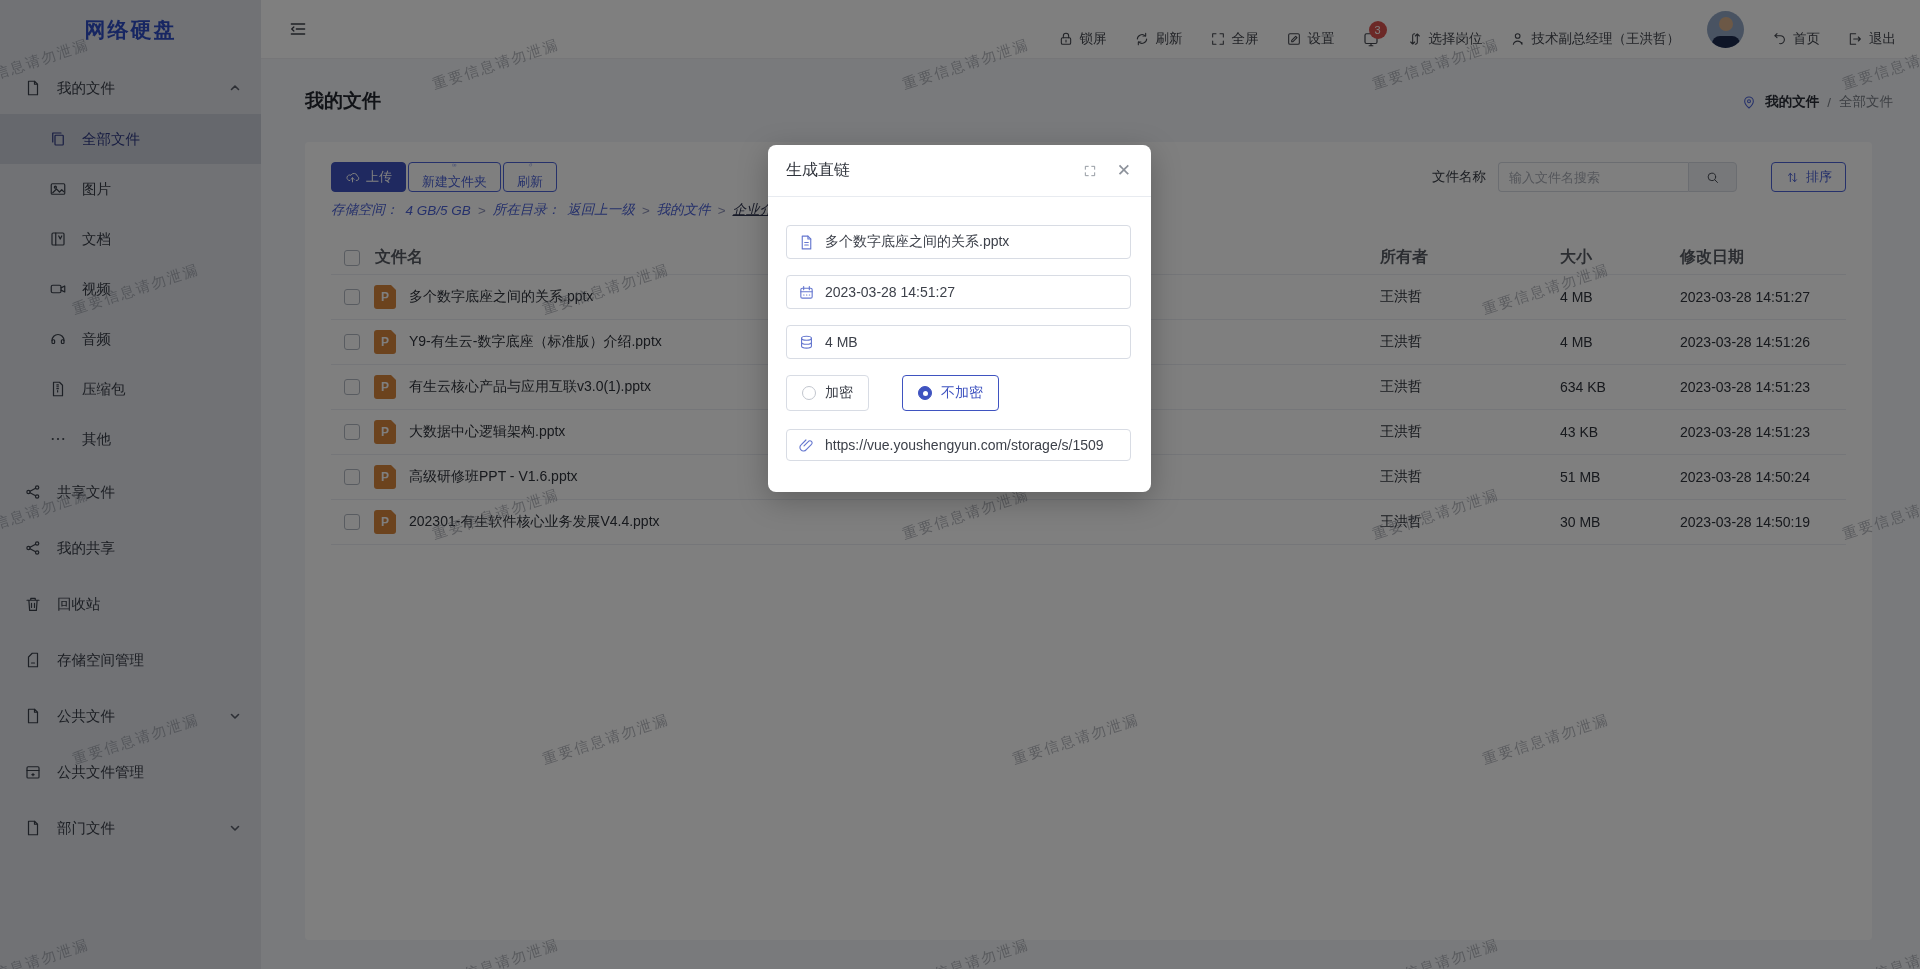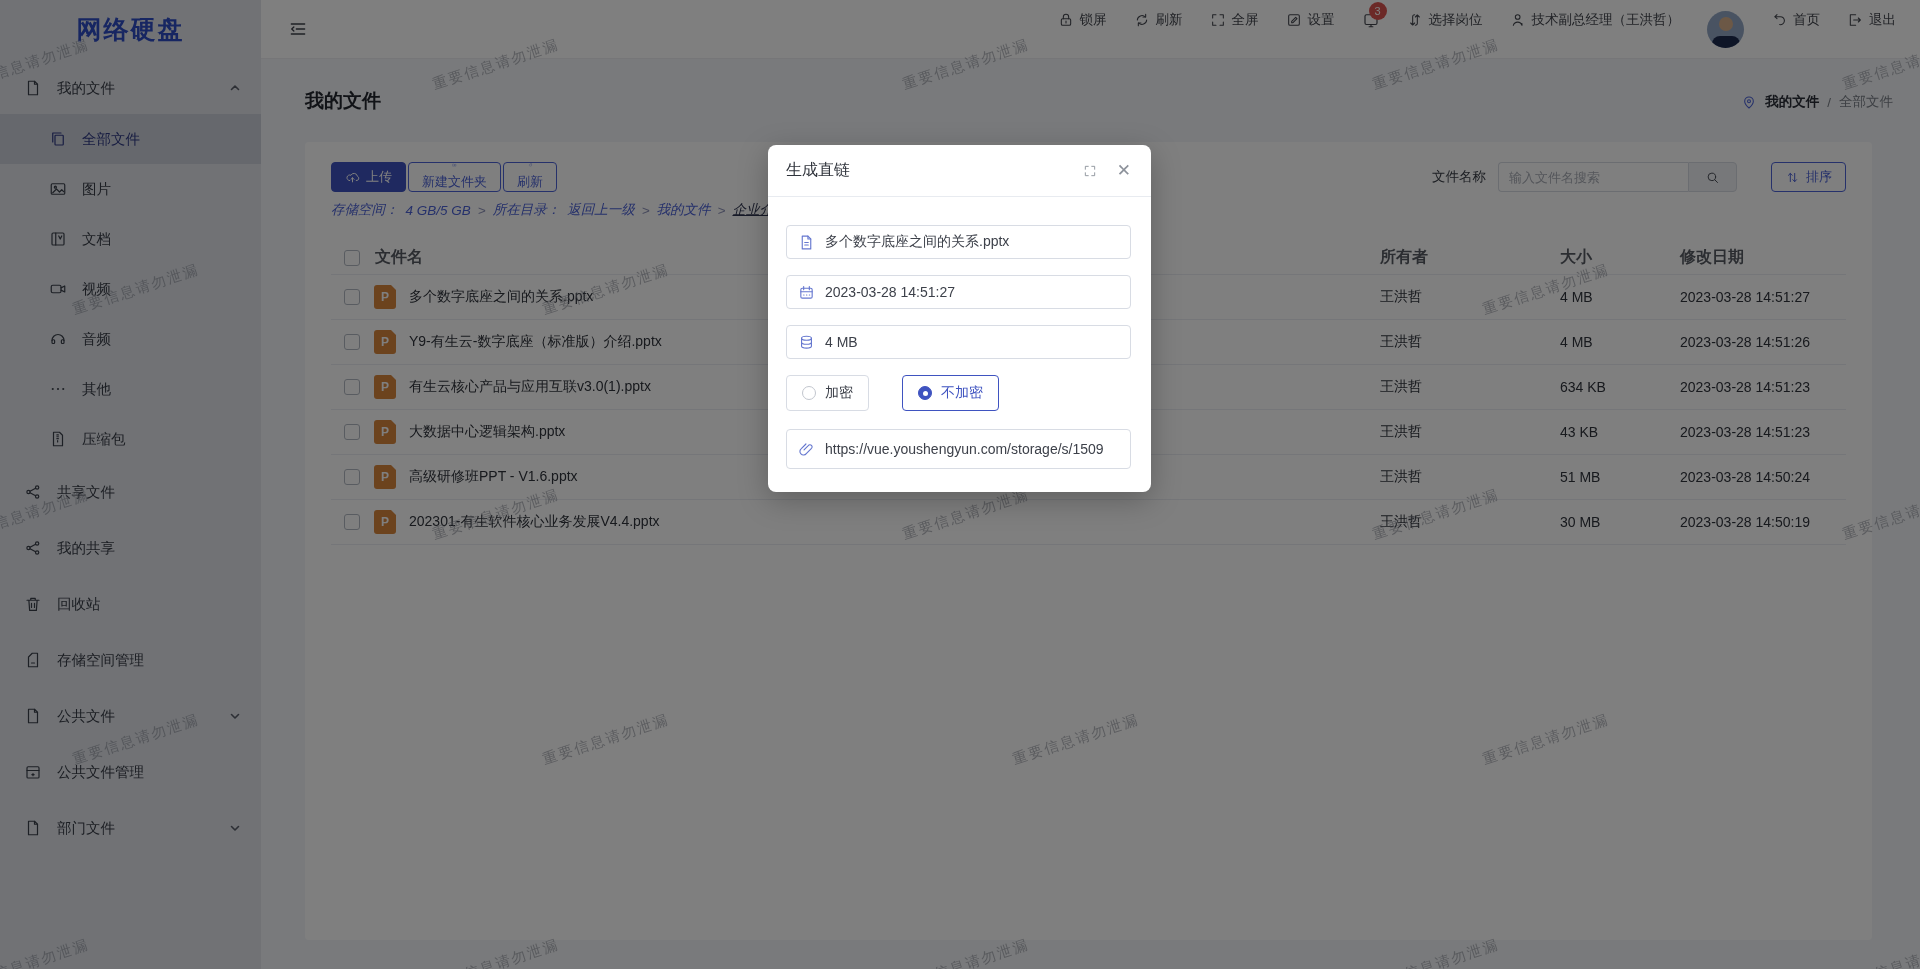--- a/index.html
+++ b/index.html
@@ -13,36 +13,36 @@
     font-family:"Liberation Sans","DejaVu Sans",sans-serif;
     background:#f3f5f8;color:var(--ink);
   }
   .app{position:absolute;inset:0;}
   svg{display:block;}
   .ic{stroke:currentColor;fill:none;stroke-width:1.6;stroke-linecap:round;stroke-linejoin:round;}
 
   
   .sidebar{position:absolute;left:0;top:0;width:261px;height:969px;background:#e2e5eb;z-index:10;}
   .logo{height:59px;display:flex;align-items:center;justify-content:center;
-        font-size:25px;font-weight:bold;color:#2e4cc4;letter-spacing:2px;}
+        font-size:21px;font-weight:bold;color:#2e4cc4;letter-spacing:2px;}
   .nav{padding-top:3px;}
   .s-item{display:flex;align-items:center;height:56px;padding-left:24px;position:relative;
           font-size:14.5px;color:#383d47;cursor:pointer;}
   .s-item.sub{height:50px;padding-left:49px;}
   .s-item.first{height:52px;}
   .s-item .sic{width:18px;height:18px;margin-right:15px;color:#3b404b;flex:0 0 auto;}
   .s-item.selected{background:#ccd1db;color:#303a84;}
   .s-item.selected .sic{color:#303a84;}
   .s-chev{position:absolute;right:20px;top:50%;margin-top:-6px;width:12px;height:12px;color:#5a5f6a;}
 
   
   .topbar{position:absolute;left:261px;right:0;top:0;height:59px;background:#fff;z-index:10;
           display:flex;align-items:center;border-bottom:1px solid #ededf1;}
   .collapse{margin-left:27px;color:#3d414a;cursor:pointer;}
-  .top-right{margin-left:auto;display:flex;align-items:flex-start;gap:27px;padding-right:24px;
+  .top-right{margin-left:auto;display:flex;align-items:flex-end;gap:27px;padding-right:24px;
              font-size:13.5px;color:#43464e;}
   .t-act{display:flex;align-items:center;gap:6px;cursor:pointer;white-space:nowrap;}
   .t-act .tic{width:16px;height:16px;color:#43464e;}
   .notif{position:relative;cursor:pointer;}
   .nbadge{position:absolute;top:-9px;left:50%;margin-left:-2px;min-width:18px;height:18px;border-radius:9px;
           background:var(--badge);color:#fff;font-size:11px;display:flex;align-items:center;justify-content:center;padding:0 4px;}
   .avatar{width:37px;height:37px;border-radius:50%;background:#93a7c4;position:relative;overflow:hidden;cursor:pointer;flex:0 0 auto;}
   .avatar::before{content:"";position:absolute;left:50%;top:6px;width:14px;height:14px;margin-left:-7px;border-radius:50%;background:#d9b18c;}
   .avatar::after{content:"";position:absolute;left:50%;bottom:-4px;width:28px;height:16px;margin-left:-14px;border-radius:8px 8px 0 0;background:#1d2a4f;}
 
@@ -111,21 +111,21 @@
   .field .ftxt{white-space:nowrap;overflow:hidden;}
   .radio-row{display:flex;align-items:center;margin-bottom:18px;}
   .radio-box{height:36px;border:1px solid #d8dce4;border-radius:4px;display:inline-flex;align-items:center;
              padding:0 15px;gap:9px;font-size:14px;color:#3d414a;cursor:pointer;}
   .radio-box .rdot{width:14px;height:14px;border:1px solid #c2c6ce;border-radius:50%;background:#fff;}
   .radio-box.checked{border-color:#3f53c0;color:#3f53c0;}
   .radio-box.checked .rdot{border-color:#3f53c0;background:#3f53c0;position:relative;}
   .radio-box.checked .rdot::after{content:"";position:absolute;left:50%;top:50%;width:5px;height:5px;margin:-2.5px 0 0 -2.5px;
              border-radius:50%;background:#fff;}
   .radio-box + .radio-box{margin-left:33px;}
-  .field.url{height:40px;margin-bottom:0;}
+  .field.url{height:32px;margin-bottom:0;}
 </style>
 </head>
 <body>
 
 <div class="app">
 
   <aside class="sidebar">
     <div class="logo">网络硬盘</div>
     <nav class="nav">
 
@@ -177,33 +177,33 @@
         <svg class="sic" viewBox="0 0 24 24">
             <path class="ic" d="M4 14a8 8 0 0116 0"></path>
             <rect class="ic" x="4" y="13" width="3.5" height="5" rx="1.2"></rect>
             <rect class="ic" x="16.5" y="13" width="3.5" height="5" rx="1.2"></rect>
           </svg>
         <span>音频</span>
       </div>
 
       <div class="s-item sub">
         <svg class="sic" viewBox="0 0 24 24">
+            <path class="ic" d="M6 3h8l4 4v14H6z"></path>
+            <path class="ic" d="M10.5 6.5h2M10.5 9h2M10.5 11.5h2M11.5 14v2"></path>
+          </svg>
+        <span>压缩包</span>
+      </div>
+
+      <div class="s-item sub">
+        <svg class="sic" viewBox="0 0 24 24">
             <circle cx="5" cy="12" r="1.4" fill="currentColor"></circle>
             <circle cx="12" cy="12" r="1.4" fill="currentColor"></circle>
             <circle cx="19" cy="12" r="1.4" fill="currentColor"></circle>
           </svg>
         <span>其他</span>
-      </div>
-
-      <div class="s-item sub">
-        <svg class="sic" viewBox="0 0 24 24">
-            <path class="ic" d="M6 3h8l4 4v14H6z"></path>
-            <path class="ic" d="M10.5 6.5h2M10.5 9h2M10.5 11.5h2M11.5 14v2"></path>
-          </svg>
-        <span>压缩包</span>
       </div>
 
       <div class="s-item">
         <svg class="sic" viewBox="0 0 24 24">
             <circle class="ic" cx="6" cy="12" r="2.2"></circle>
             <circle class="ic" cx="17.5" cy="6" r="2.2"></circle>
             <circle class="ic" cx="17.5" cy="18" r="2.2"></circle>
             <path class="ic" d="M8 11l7.5-4M8 13l7.5 4"></path>
           </svg>
         <span>共享文件</span>

